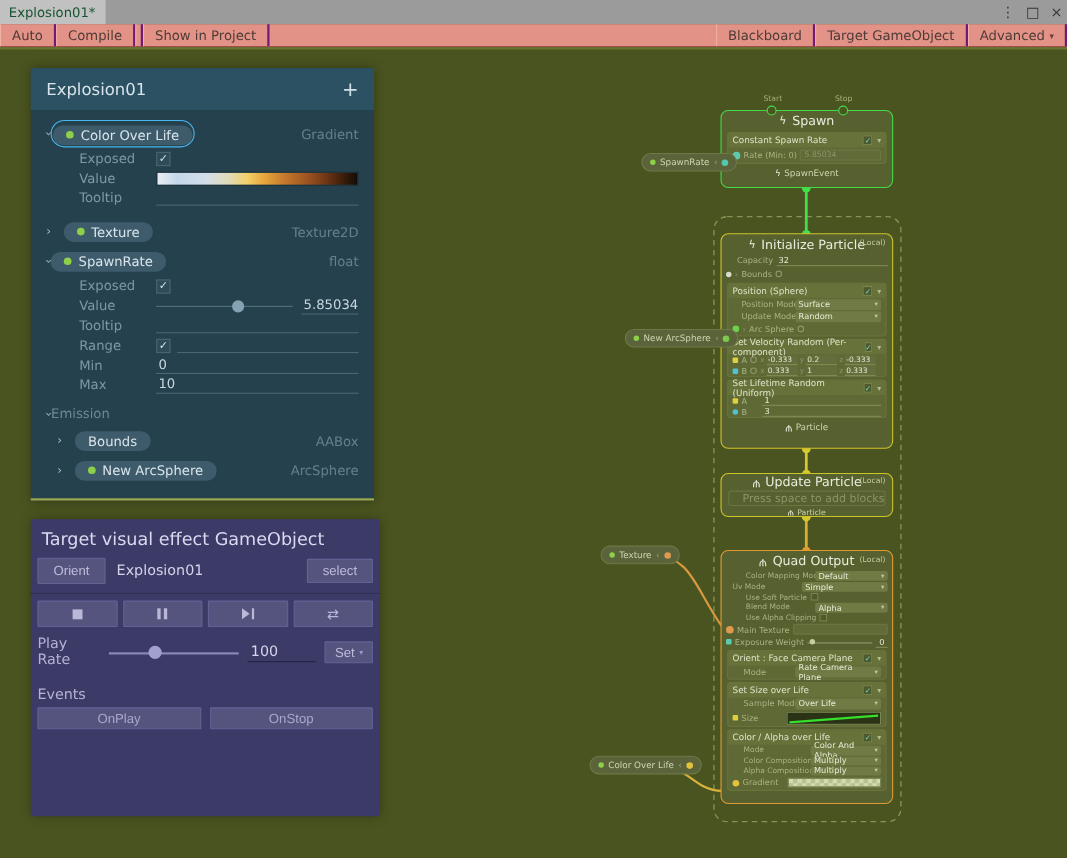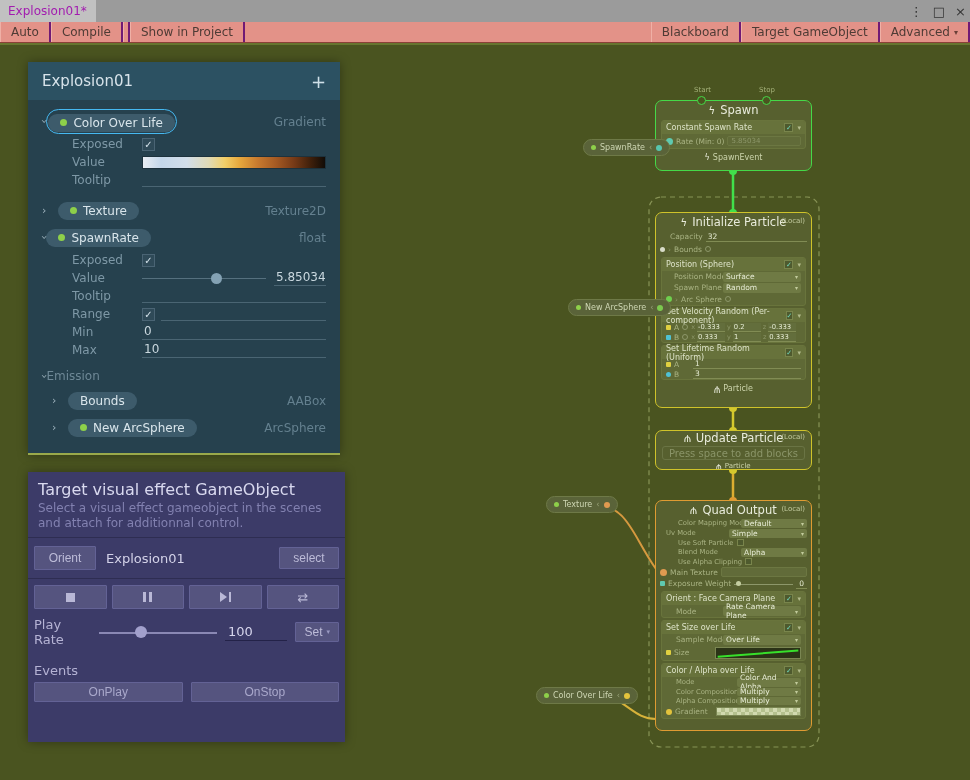--- a/index.html
+++ b/index.html
@@ -1,20 +1,20 @@
 <!DOCTYPE html>
 <html><head>
 <meta charset="utf-8">
 <style>
   * { margin:0; padding:0; box-sizing:border-box; }
   html,body { width:970px; height:780px; overflow:hidden; background:#4a5420; font-family:"DejaVu Sans",sans-serif; }
 
   
   .titlebar { position:absolute; left:0; top:0; width:970px; height:22px; background:#9b9b9b; }
-  .tab { position:absolute; left:0; top:0; height:22px; width:96px; background:#c1c1c1; color:#a21caf; font-size:12px; display:flex; align-items:center; padding-left:8px; }
+  .tab { position:absolute; left:0; top:0; height:22px; width:96px; background:#c1c1c1; color:#14532d; font-size:12px; display:flex; align-items:center; padding-left:8px; }
   .wctrls { position:absolute; right:4px; top:0; height:22px; display:flex; align-items:center; gap:10px; color:#343434; font-size:13px; }
   .wctrls span { cursor:default; }
 
   
   .toolbar { position:absolute; left:0; top:22px; width:970px; height:21px; background:#e39288; border-bottom:1px solid #8a4038; display:flex; align-items:stretch; font-size:12px; color:#4e3b35; }
   .tbtn { display:flex; align-items:center; padding:0 10px; border-right:2px solid #701a75; border-left:1px solid #efb0a6; cursor:pointer; }
   .tb-spacer { flex:1; }
   .tbtn .dda { font-size:8px; margin-left:4px; color:#6a4038; }
   .graph-topline { position:absolute; left:0; top:43px; width:970px; height:2px; background:#66752f; }
 
@@ -93,21 +93,21 @@
   .dd { flex:1; display:flex; align-items:center; background:#6f7a44; border-radius:2px; height:10px; padding:0 3px; color:#e7ecd5; font-size:7.5px; cursor:pointer; }
   .dd .dda { margin-left:auto; color:#c2cb9c; font-size:6px; }
   .nufld { flex:1; border-bottom:1px solid #818c54; color:#e4ead1; font-size:7.5px; padding:0 2px; }
   .dimfld { flex:1; background:#616b39; border:1px solid #6c7742; border-radius:2px; height:10px; color:#8d976a; font-size:7px; padding:0 3px; }
   .pdot { width:7px; height:7px; border-radius:50%; flex:none; }
   .tiny-circ { width:6px; height:6px; border:1px solid #8d976a; border-radius:50%; flex:none; }
   .xyz { display:flex; align-items:center; gap:2px; flex:1; }
   .xyz .ax { color:#8d976a; font-size:6.5px; }
   .xyz .vf { width:28px; border-bottom:1px solid #818c54; background:#636e3c; color:#e4ead1; font-size:6.8px; padding:0 1px; }
   .out-row { display:flex; align-items:center; justify-content:center; gap:3px; font-size:8px; color:#ccd4ac; height:12px; }
-  .ghost { margin:1px 6px; border:1px solid #6a7444; border-radius:3px; text-align:center; font-size:10px; color:#8a9468; height:14px; line-height:13px; }
+  .ghost { margin:1px 6px; border:1px solid #6a7444; border-radius:3px; text-align:right; font-size:10px; color:#8a9468; height:14px; line-height:13px; }
   .topport { position:absolute; top:-5px; width:9px; height:9px; border-radius:50%; border:1.5px solid #45d948; background:#4a5420; }
   .topport-lbl { position:absolute; top:-15px; font-size:7px; color:#a3b078; }
   .edot { position:absolute; width:8px; height:8px; border-radius:50%; }
   .pillnode { position:absolute; display:flex; align-items:center; gap:4px; height:17px; background:#5a6339; border:1px solid #6e7947; border-radius:9px; padding:0 7px; cursor:pointer; }
   .pillnode .pn-lbl { font-size:8px; color:#ced6b3; white-space:nowrap; }
   .pillnode .pn-col { font-size:8px; color:#9aa47a; }
   .pillnode .pn-dot { width:5px; height:5px; border-radius:50%; background:#8ed04a; }
   .pillnode .pn-port { width:6px; height:6px; border-radius:50%; }
   .mini-slider { flex:1; position:relative; height:8px; }
   .mini-slider .track { position:absolute; left:0; right:0; top:4px; height:1px; background:#8d976a; }
@@ -217,21 +217,21 @@
         <span class="head-chev">▾</span>
       </div>
       <div class="nrow" style="height:11px;padding-left:12px;">
         <span class="nlbl" style="width:46px;">Position Mode</span>
         <span class="dd">
             <span>Surface</span>
             <span class="dda">▾</span>
           </span>
       </div>
       <div class="nrow" style="height:11px;padding-left:12px;">
-        <span class="nlbl" style="width:46px;">Spawn Plane</span>
+        <span class="nlbl" style="width:46px;">Update Mode</span>
         <span class="dd">
             <span>Random</span>
             <span class="dda">▾</span>
           </span>
       </div>
       <div class="nrow" style="height:12px;">
         <span class="pdot" style="width:6px;height:6px;background:#6fcf4e;"></span>
         <span class="nlbl" style="color:#8d976a;">›</span>
         <span class="nlbl">Arc Sphere</span>
         <span class="tiny-circ"></span>
@@ -551,21 +551,20 @@
         <span class="pill-dot"></span>
         <span>New ArcSphere</span>
       </span>
       <span class="ptype">ArcSphere</span>
     </div>
   </div>
 </div>
 
 <div class="target">
   <div class="tg-title">Target visual effect GameObject</div>
-  <div class="tg-sub">Select a visual effect gameobject in the scenes and attach for additionnal control.</div>
   <div class="tg-row">
     <button class="pbtn" style="width:62px;height:24px;">Orient</button>
     <span class="tg-name">Explosion01</span>
     <button class="pbtn" style="width:60px;height:22px;">select</button>
   </div>
   <div class="play-row">
     <button class="pbtn">
         <span class="icon-stop"></span>
       </button>
     <button class="pbtn">

